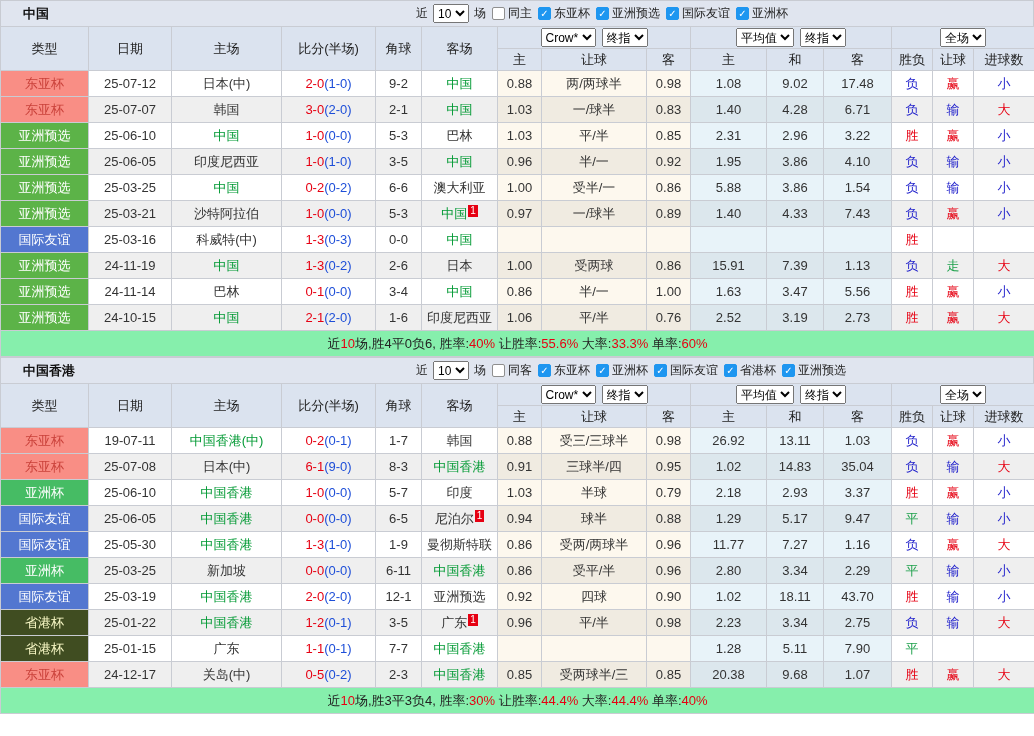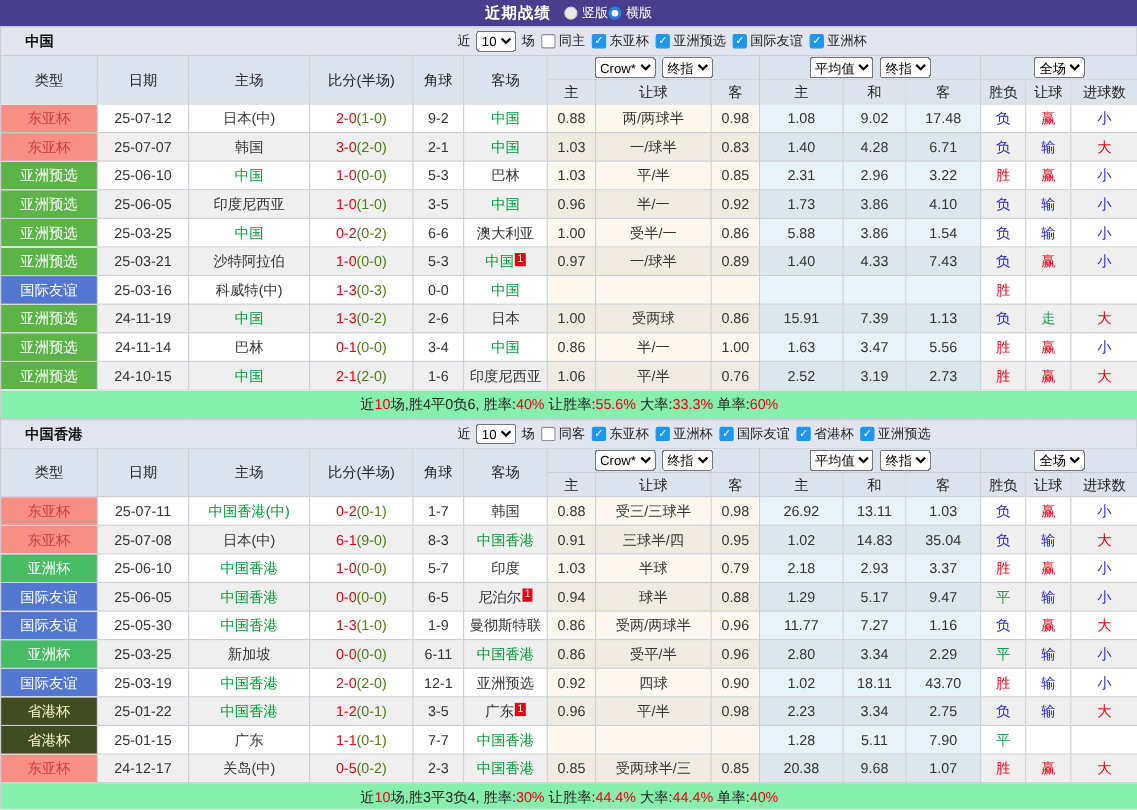--- a/index.html
+++ b/index.html
@@ -52,41 +52,31 @@
   tr.even { background:#efefef; }
   tr.odd  td.crow { background:#fdf8ee; }
   tr.even td.crow { background:#f0ebe1; }
   tr.odd  td.avg  { background:#e8f3f9; }
   tr.even td.avg  { background:#dce7ed; }
   tfoot td { height:26px; background:#86efac; font-size:13px; color:#222; }
   .red   { color:#e60012; }
   .blue  { color:#2424cc; }
   .green { color:#1ca04a; }
   .team-green { color:#009933; }
-  .score-half { color:#4d7c0f; }
+  .score-half { color:#1d4ed8; }
   .badge {
     display:inline-block; background:#e60012; color:#fff;
     font-size:10px; line-height:12px; padding:0 2px; margin-left:1px;
     position:relative; top:-4px;
   }
 </style>
 </head>
 <body>
 
 <div class="page">
-  <div class="titlebar">
-    <span class="title">近期战绩</span>
-    <span id="layout-radios"><label class="radio-label">
-          <span class="radio radio-off"></span>
-          <span>竖版</span>
-        </label><label class="radio-label">
-          <span class="radio radio-on"></span>
-          <span>横版</span>
-        </label></span>
-  </div>
 
   <section>
     <div class="section-bar">
       <span class="team-name">中国</span>
       <span class="filters">
           <span>近</span>
           <select><option>10</option></select>
           <span>场</span>
           <span class="cb"></span>
           <span>同主</span>
@@ -211,21 +201,21 @@
           <tr class="even">
             <td class="type-cell" style="background: rgb(92, 179, 72); color: rgb(255, 255, 255);">亚洲预选</td>
             <td>25-06-05</td>
             <td><span class="">印度尼西亚</span></td>
             <td><span class="red">1-0</span><span class="score-half">(1-0)</span></td>
             <td>3-5</td>
             <td><span class="team-green">中国</span></td>
             <td class="crow">0.96</td>
             <td class="crow">半/一</td>
             <td class="crow">0.92</td>
-            <td class="avg">1.73</td>
+            <td class="avg">1.95</td>
             <td class="avg">3.86</td>
             <td class="avg">4.10</td>
             <td><span class="blue">负</span></td>
             <td><span class="blue">输</span></td>
             <td><span class="blue">小</span></td>
           </tr>
           <tr class="odd">
             <td class="type-cell" style="background: rgb(92, 179, 72); color: rgb(255, 255, 255);">亚洲预选</td>
             <td>25-03-25</td>
             <td><span class="team-green">中国</span></td>
@@ -409,21 +399,21 @@
             <th class="sub-th">和</th>
             <th class="sub-th">客</th>
             <th class="sub-th">胜负</th>
             <th class="sub-th">让球</th>
             <th class="sub-th">进球数</th>
           </tr>
         </thead>
       <tbody>
           <tr class="odd">
             <td class="type-cell" style="background: rgb(249, 142, 133); color: rgb(201, 65, 58);">东亚杯</td>
-            <td>25-07-11</td>
+            <td>19-07-11</td>
             <td><span class="team-green">中国香港(中)</span></td>
             <td><span class="red">0-2</span><span class="score-half">(0-1)</span></td>
             <td>1-7</td>
             <td><span class="">韩国</span></td>
             <td class="crow">0.88</td>
             <td class="crow">受三/三球半</td>
             <td class="crow">0.98</td>
             <td class="avg">26.92</td>
             <td class="avg">13.11</td>
             <td class="avg">1.03</td>

